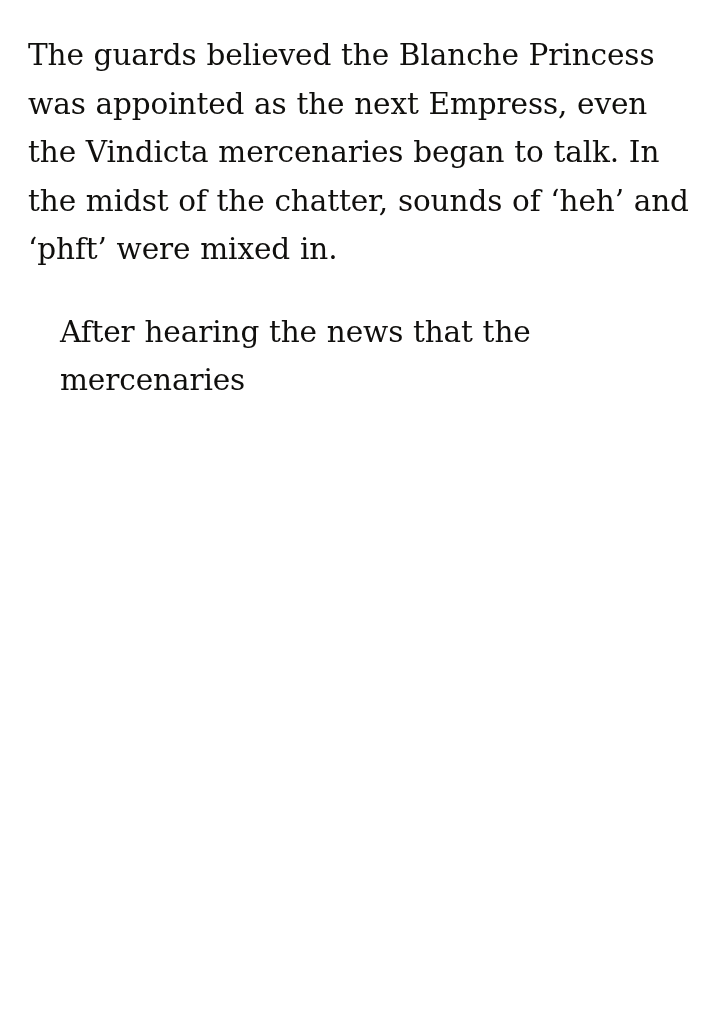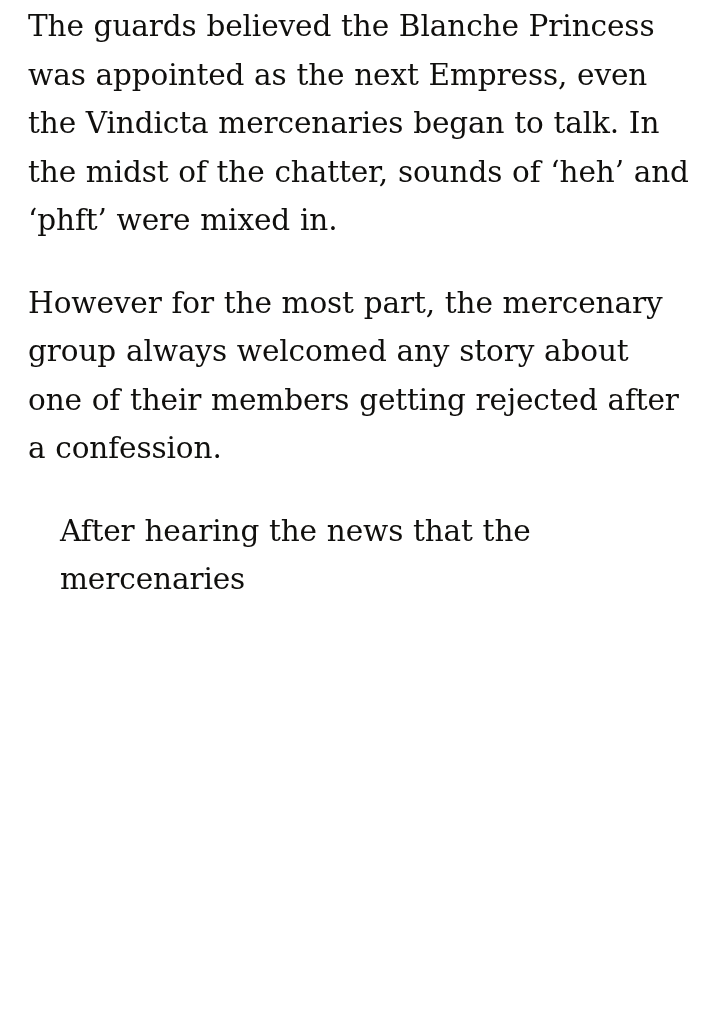--- a/index.html
+++ b/index.html
@@ -10,21 +10,21 @@
   body {
     width: 720px;
     height: 1019px;
     overflow: hidden;
     font-family: "DejaVu Serif", "Liberation Serif", serif;
   }
   .page {
     box-sizing: border-box;
     width: 720px;
     height: 1019px;
-    padding: 2px 28px 0 28px;
+    padding: 31px 28px 0 28px;
     background: #ffffff;
   }
   .reader-body {
     color: #100f0d;
     font-family: "DejaVu Serif", "Liberation Serif", serif;
     font-size: 29.5px;
     line-height: 48.5px;
     letter-spacing: -0.1px;
     text-align: left;
     word-spacing: 0.5px;
@@ -37,16 +37,15 @@
     margin-bottom: 0;
     margin-left: 32px;
   }
 </style>
 </head>
 <body>
 
 <div class="page">
   <div class="reader-body">
     <p class="para">The guards believed the Blanche Princess was appointed as the next Empress, even the Vindicta mercenaries began to talk. In the midst of the chatter, sounds of ‘heh’ and ‘phft’ were mixed in.</p>
-    <p class="para">However for the most part, the mercenary group always welcomed any story about one of their members getting rejected after a confession.</p>
     <p class="para">After hearing the news that the mercenaries</p>
   </div>
 </div>
 
 </body></html>

